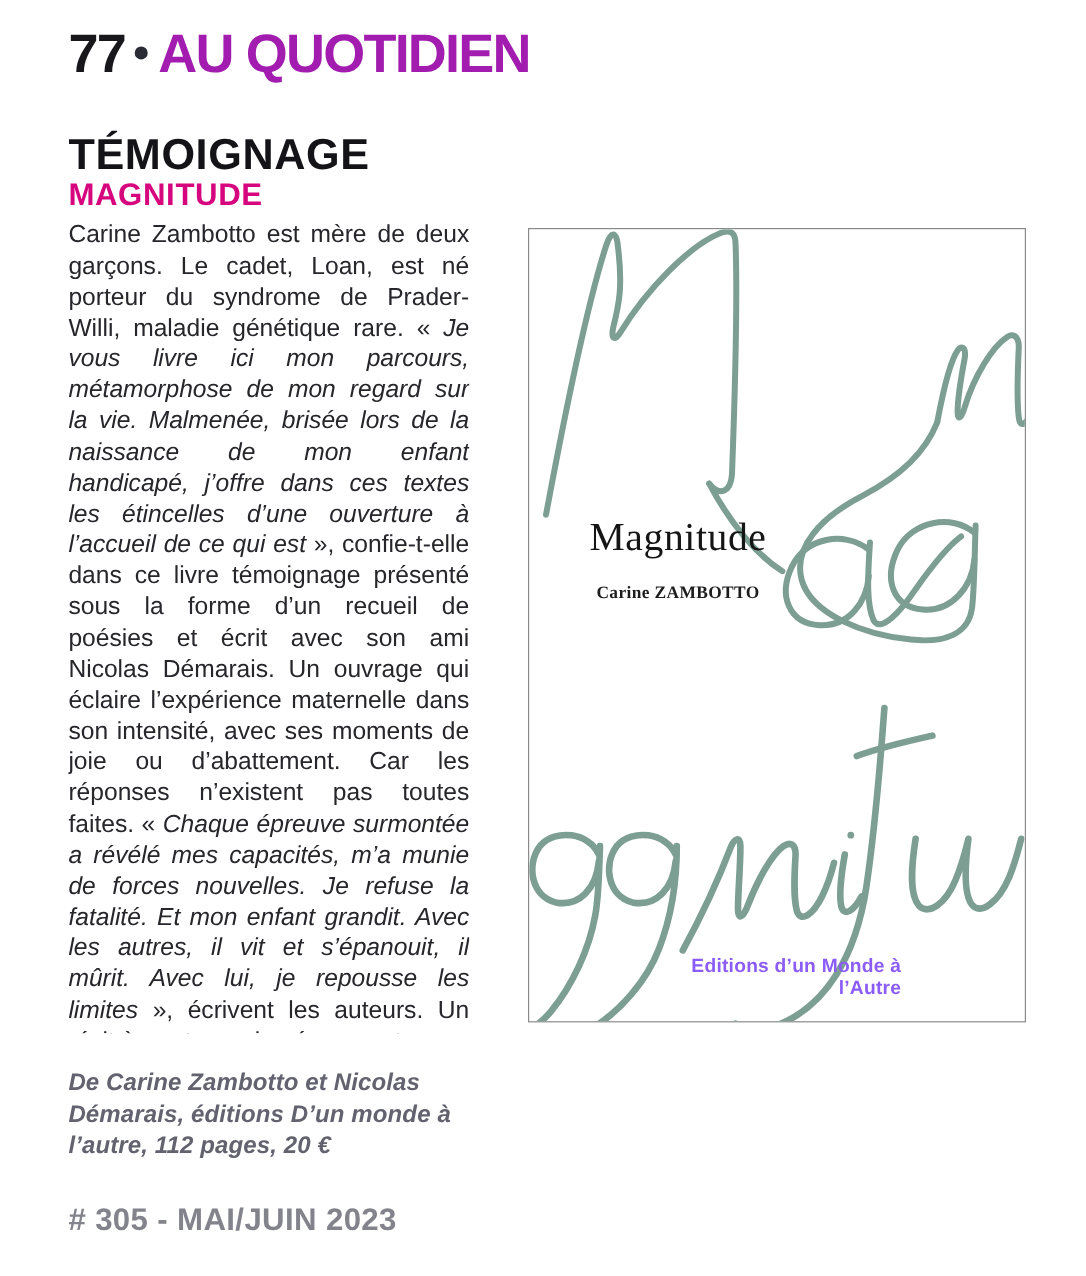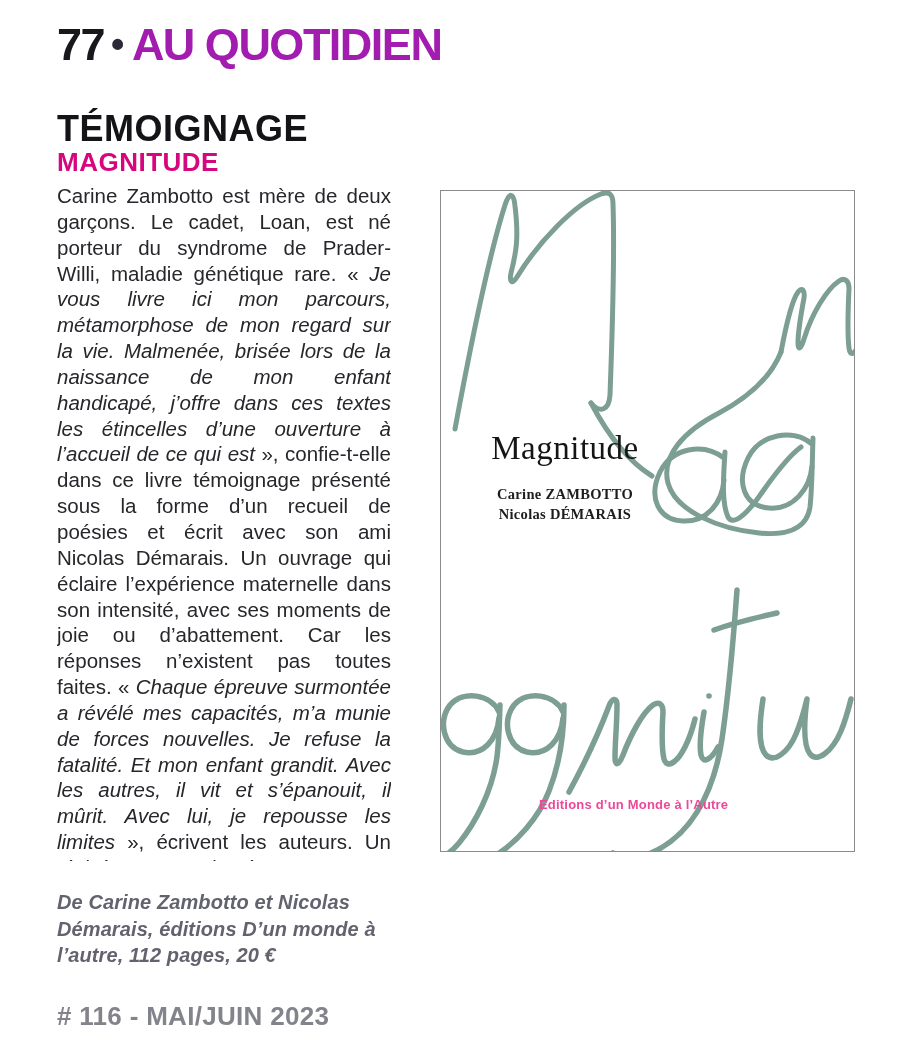--- a/index.html
+++ b/index.html
@@ -48,39 +48,39 @@
     left:0;top:239px;width:248px;text-align:center;
     font-family:"Liberation Serif",serif;font-size:33px;color:#151515;
     letter-spacing:0.5px;line-height:1.1;
   }
   .cover-authors{
     left:0;top:293px;width:248px;text-align:center;
     font-family:"Liberation Serif",serif;font-weight:bold;font-size:14.5px;
     line-height:20px;color:#1d1d1d;letter-spacing:0.3px;
   }
   .cover-publisher{
-    left:98px;top:606px;width:212px;text-align:left;
-    font-weight:bold;font-size:13px;color:#ec4899;letter-spacing:0.2px;
+    left:98px;top:606px;width:212px;text-align:right;
+    font-weight:bold;font-size:16px;color:#8b5cf6;letter-spacing:0.2px;
   }
 </style>
 </head>
 <body>
 
 <div class="abs page-header">
   <span class="page-num">77</span><span class="head-sep">•</span><span class="section-name">AU QUOTIDIEN</span>
 </div>
 
 <div class="abs kicker">TÉMOIGNAGE</div>
 <div class="abs article-title">MAGNITUDE</div>
 
 <div class="abs body-copy" lang="fr"><span>Carine Zambotto est mère de deux garçons. Le cadet, Loan, est né porteur du syndrome de Prader-Willi, maladie génétique rare. « </span><span class="it">Je vous livre ici mon parcours, métamorphose de mon regard sur la vie. Malmenée, brisée lors de la naissance de mon enfant handicapé, j’offre dans ces textes les étincelles d’une ouverture à l’accueil de ce qui est</span><span> », confie-t-elle dans ce livre témoignage présenté sous la forme d’un recueil de poésies et écrit avec son ami Nicolas Démarais. Un ouvrage qui éclaire l’expérience maternelle dans son intensité, avec ses moments de joie ou d’abattement. Car les réponses n’existent pas toutes faites. « </span><span class="it">Chaque épreuve surmontée a révélé mes capacités, m’a munie de forces nouvelles. Je refuse la fatalité. Et mon enfant grandit. Avec les autres, il vit et s’épanouit, il mûrit. Avec lui, je repousse les limites</span><span> », écrivent les auteurs. Un récit à quatre mains émouvant.</span></div>
 
 <div class="abs credit">De Carine Zambotto et Nicolas Démarais, éditions D’un monde à l’autre, 112 pages, 20 €</div>
 
-<div class="abs issue-footer"># 116 - MAI/JUIN 2023</div>
+<div class="abs issue-footer"># 305 - MAI/JUIN 2023</div>
 
 <div class="abs cover">
   <svg width="415" height="662" viewBox="0 0 415 662" aria-hidden="true">
     <g fill="none" stroke="#7c9e93" stroke-width="5" stroke-linecap="round" stroke-linejoin="round">
       <path d="M 14 238 C 30 152 48 64 64 14 C 68 1 73 1 74 15 C 78 48 75 62 70 82 C 68 91 71 94 76 86 C 98 50 134 13 160 3 C 168 0 172 3 172 13 C 174 70 171 150 169 204 C 168 219 159 223 150 212"></path>
       <path d="M 150 212 C 168 246 190 272 211 285"></path>
       <path d="M 283 267 C 262 251 231 257 219 281 C 207 306 217 329 242 330 C 266 331 281 312 283 289"></path>
       <path d="M 284 261 C 282 290 281 313 287 326 C 293 337 310 318 322 300 C 334 283 349 264 360 256"></path>
       <path d="M 371 253 C 352 237 319 243 307 267 C 295 292 303 315 328 317 C 352 319 369 298 371 275"></path>
       <path d="M 372 247 C 371 278 371 299 369 316 C 366 337 347 345 318 342 C 279 338 235 321 227 292 C 220 265 243 240 278 222 C 310 205 330 186 340 161"></path>
@@ -95,16 +95,15 @@
       <path d="M 263 521 C 260 538 258 554 260 564 C 262 573 270 569 277 556"></path>
       <path d="M 296 399 C 293 440 288 500 281 548 C 272 607 247 646 210 662 C 196 668 182 668 172 662"></path>
       <path d="M 273 439 C 292 432 318 426 336 422"></path>
       <path d="M 322 508 C 318 534 317 555 325 564 C 333 572 347 562 355 543 C 361 529 364 516 366 508 C 363 531 362 554 369 563 C 376 572 391 561 400 540 C 405 528 408 516 410 508"></path>
       <circle cx="268" cy="505" r="2.8" fill="#7c9e93" stroke="none"></circle>
     </g>
   </svg>
   <div class="abs cover-title">Magnitude</div>
   <div class="abs cover-authors">
     <div>Carine ZAMBOTTO</div>
-    <div>Nicolas DÉMARAIS</div>
   </div>
   <div class="abs cover-publisher">Editions d’un Monde à l’Autre</div>
 </div>
 
 </body></html>

